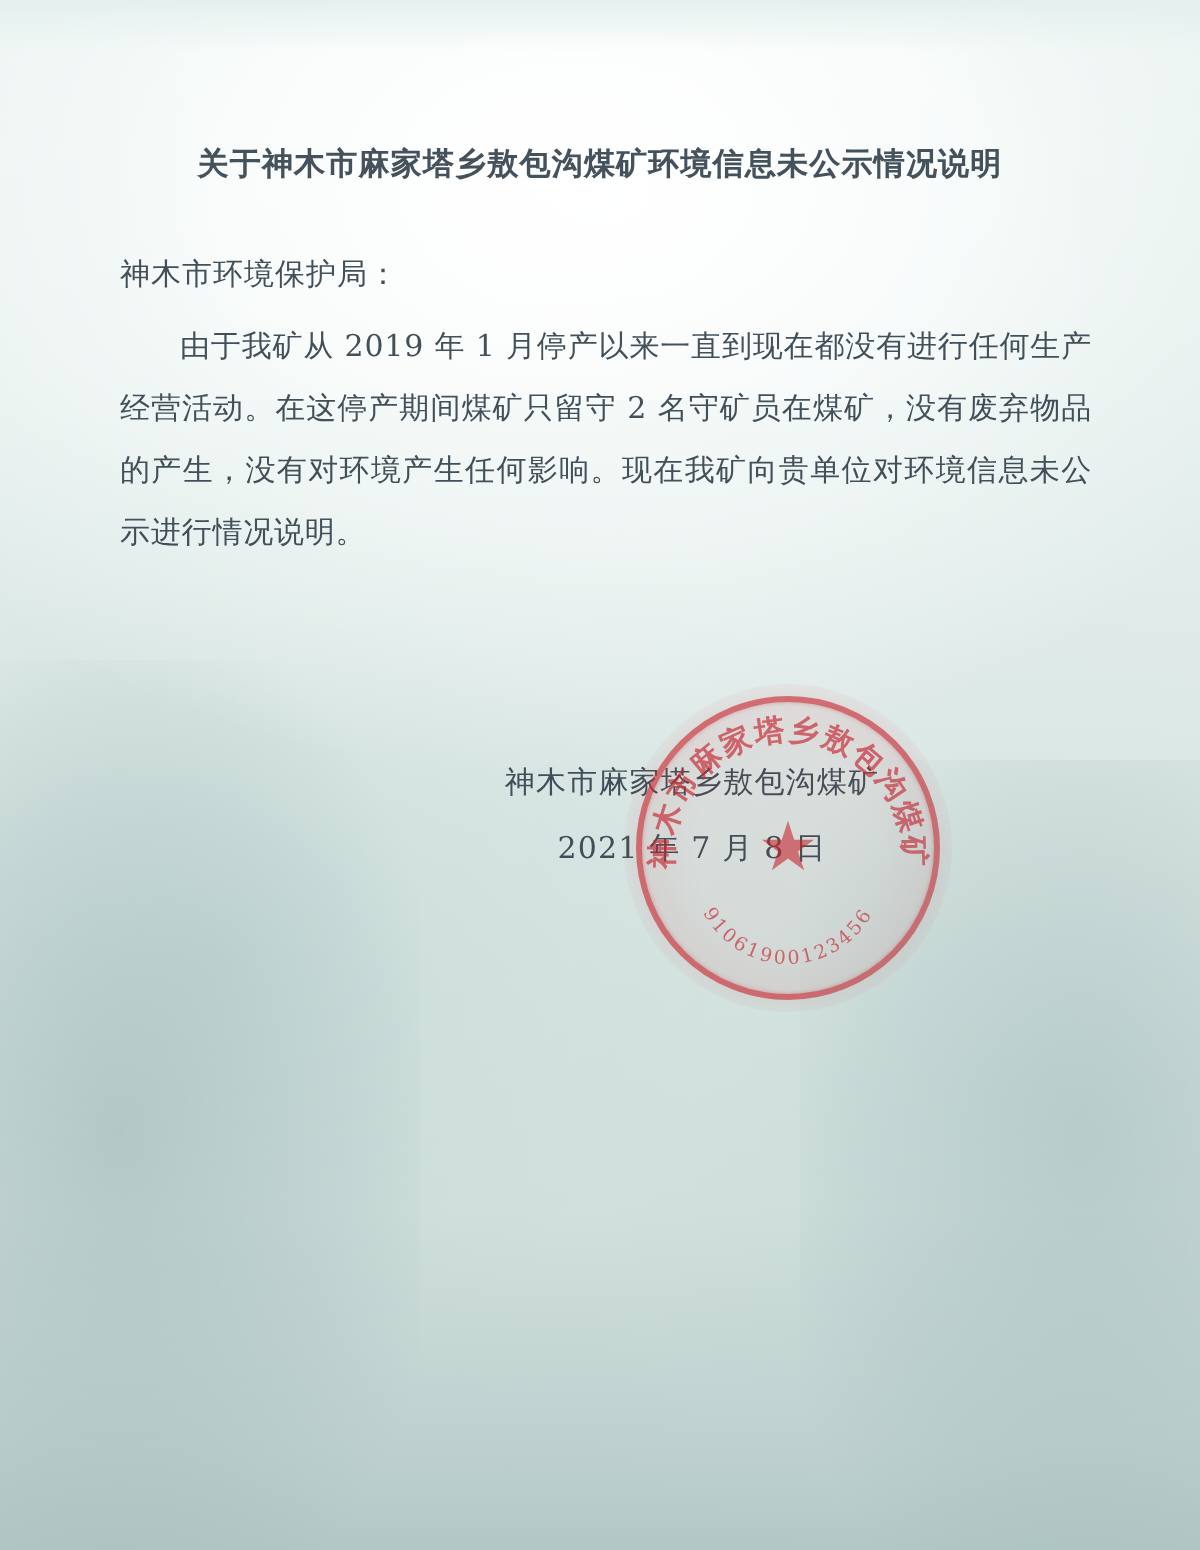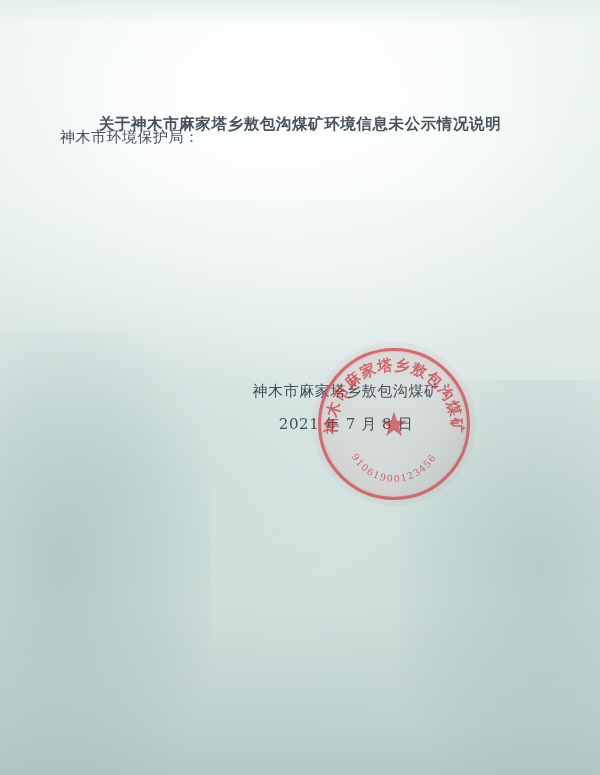--- a/index.html
+++ b/index.html
@@ -73,21 +73,20 @@
     position: absolute;
     left: 0; top: 72px;
     width: 600px;
     text-align: center;
     font-family: "DejaVu Serif", serif;
     font-size: 15.5px;
     font-weight: 700;
     letter-spacing: 0.6px;
     color: #2c3b46;
     opacity: 0.88;
-    margin-top: 42px;
   }
 
   .recipient {
     position: absolute;
     left: 60px; top: 128px;
     font-family: Liberation Mono, monospace;
     font-size: 15px;
     color: #2f3e49;
     opacity: 0.9;
     letter-spacing: 0.5px;
@@ -188,20 +187,21 @@
 
   <div class="glare-top"></div>
   <div class="edge-top"></div>
 
   <div class="content">
 
     <div class="doc-title">关于神木市麻家塔乡敖包沟煤矿环境信息未公示情况说明</div>
 
     <div class="recipient">神木市环境保护局：</div>
 
+    <div class="body-text">由于我矿从 2019 年 1 月停产以来一直到现在都没有进行任何生产经营活动。在这停产期间煤矿只留守 2 名守矿员在煤矿，没有废弃物品的产生，没有对环境产生任何影响。现在我矿向贵单位对环境信息未公示进行情况说明。</div>
 
     <div class="signature-block">
       <div class="sig-line">神木市麻家塔乡敖包沟煤矿</div>
       <div class="sig-date">2021 年 7 月 8 日</div>
     </div>
 
     <div class="seal">
       <div class="seal-smudge"></div>
       <div class="seal-ring"></div>
       <svg class="seal-arc" viewBox="0 0 152 152">

